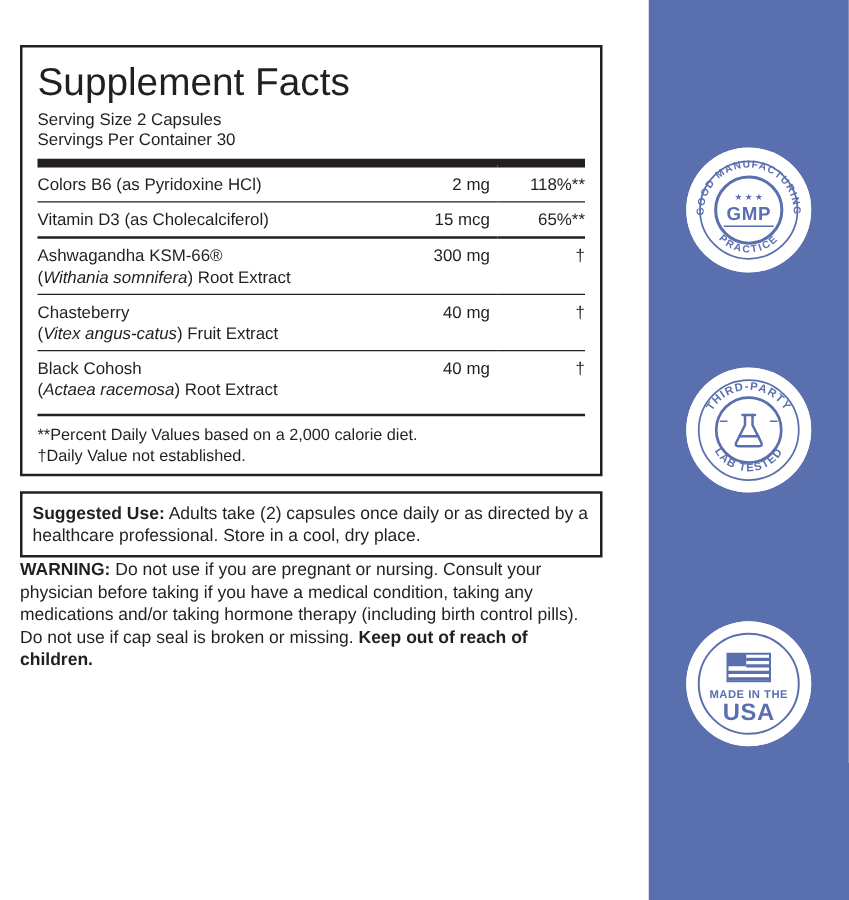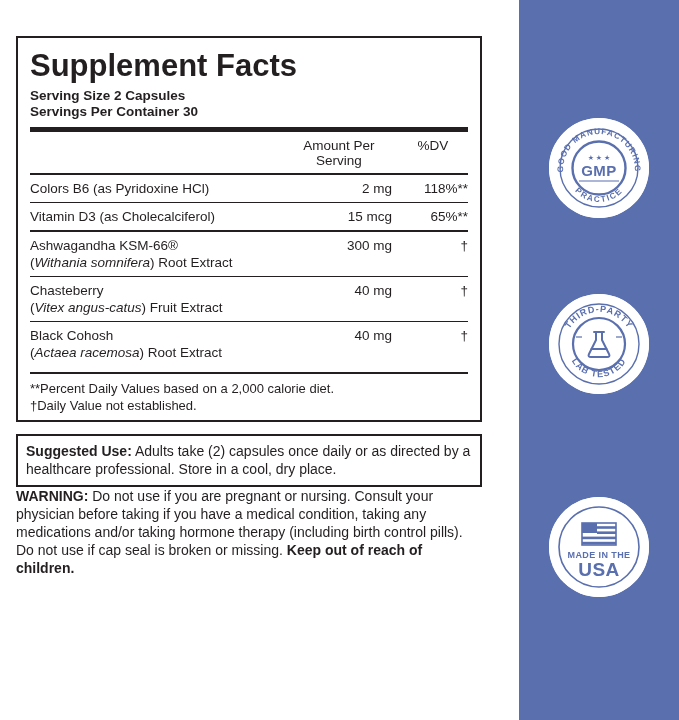--- a/index.html
+++ b/index.html
@@ -37,29 +37,28 @@
     width: 466px;
     margin-left: 6px;
     margin-top: 26px;
     padding: 8px 12px 6px 12px;
     background: #fff;
   }
   .sf-title {
     font-size: 31px;
     line-height: 36px;
     color: #231f20;
-    font-weight: bold;
+    font-weight: normal;
     letter-spacing: 0px;
     margin: 2px 0 4px 0;
   }
   .sf-serving {
     font-size: 13.5px;
     line-height: 16px;
     color: #231f20;
-    font-weight: bold;
   }
   .rule-thick {
     border-bottom: 5px solid #231f20;
     margin-top: 7px;
   }
   .rule-med {
     border-bottom: 2px solid #231f20;
   }
 
   table.sf-table {
@@ -146,25 +145,20 @@
   <div class="left-panel">
 
     <div class="sf-box">
       <div class="sf-title">Supplement Facts</div>
       <div class="sf-serving">Serving Size 2 Capsules</div>
       <div class="sf-serving">Servings Per Container 30</div>
       <div class="rule-thick"></div>
 
       <table class="sf-table">
         <tbody>
-            <tr class="hdr-row">
-          <td class="col-name"></td>
-          <td class="col-amt">Amount Per Serving</td>
-          <td class="col-dv">%DV</td>
-        </tr>
         <tr class="sep-med">
               <td colspan="3"></td>
             </tr>
 
         <tr class="nutrient-row">
           <td class="col-name">Colors B6 (as Pyridoxine HCl)</td>
           <td class="col-amt">2 mg</td>
           <td class="col-dv">118%**</td>
         </tr>
         <tr class="sep-thin">

